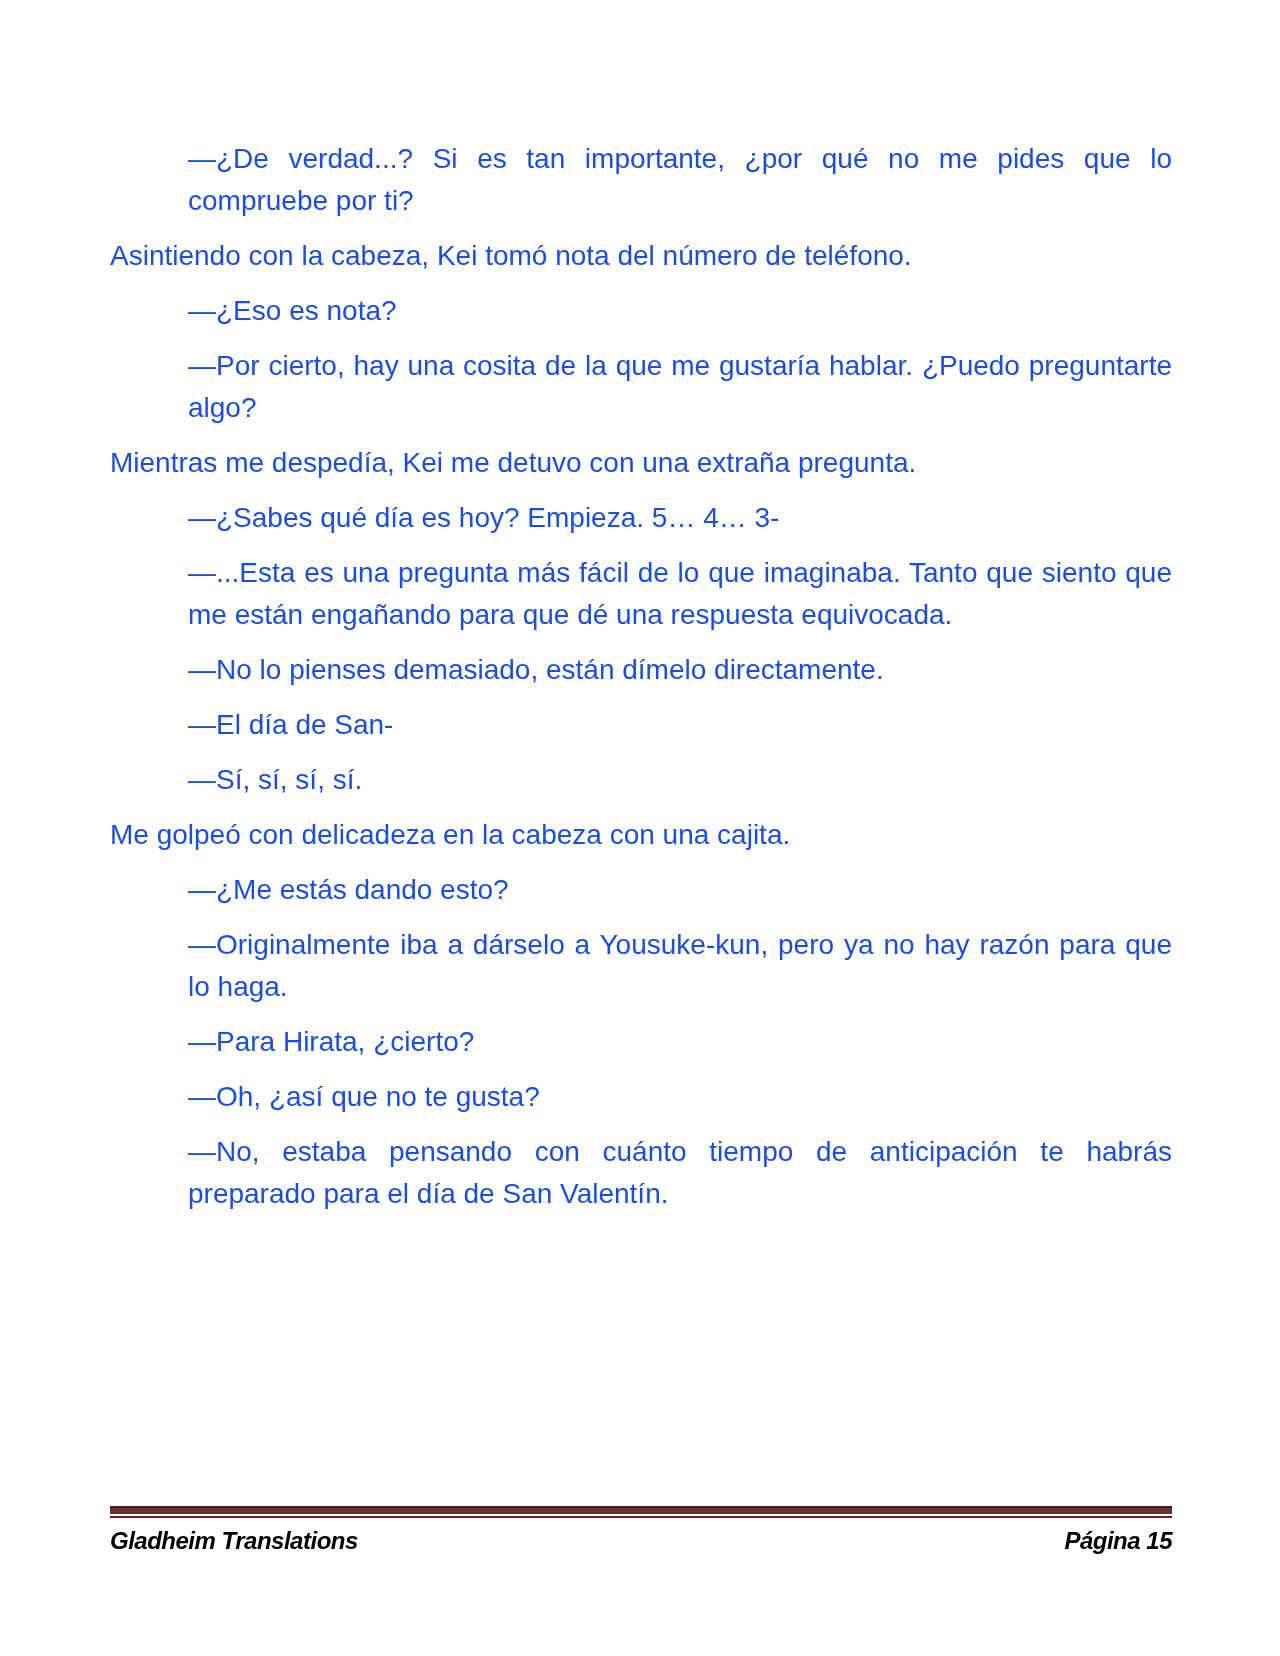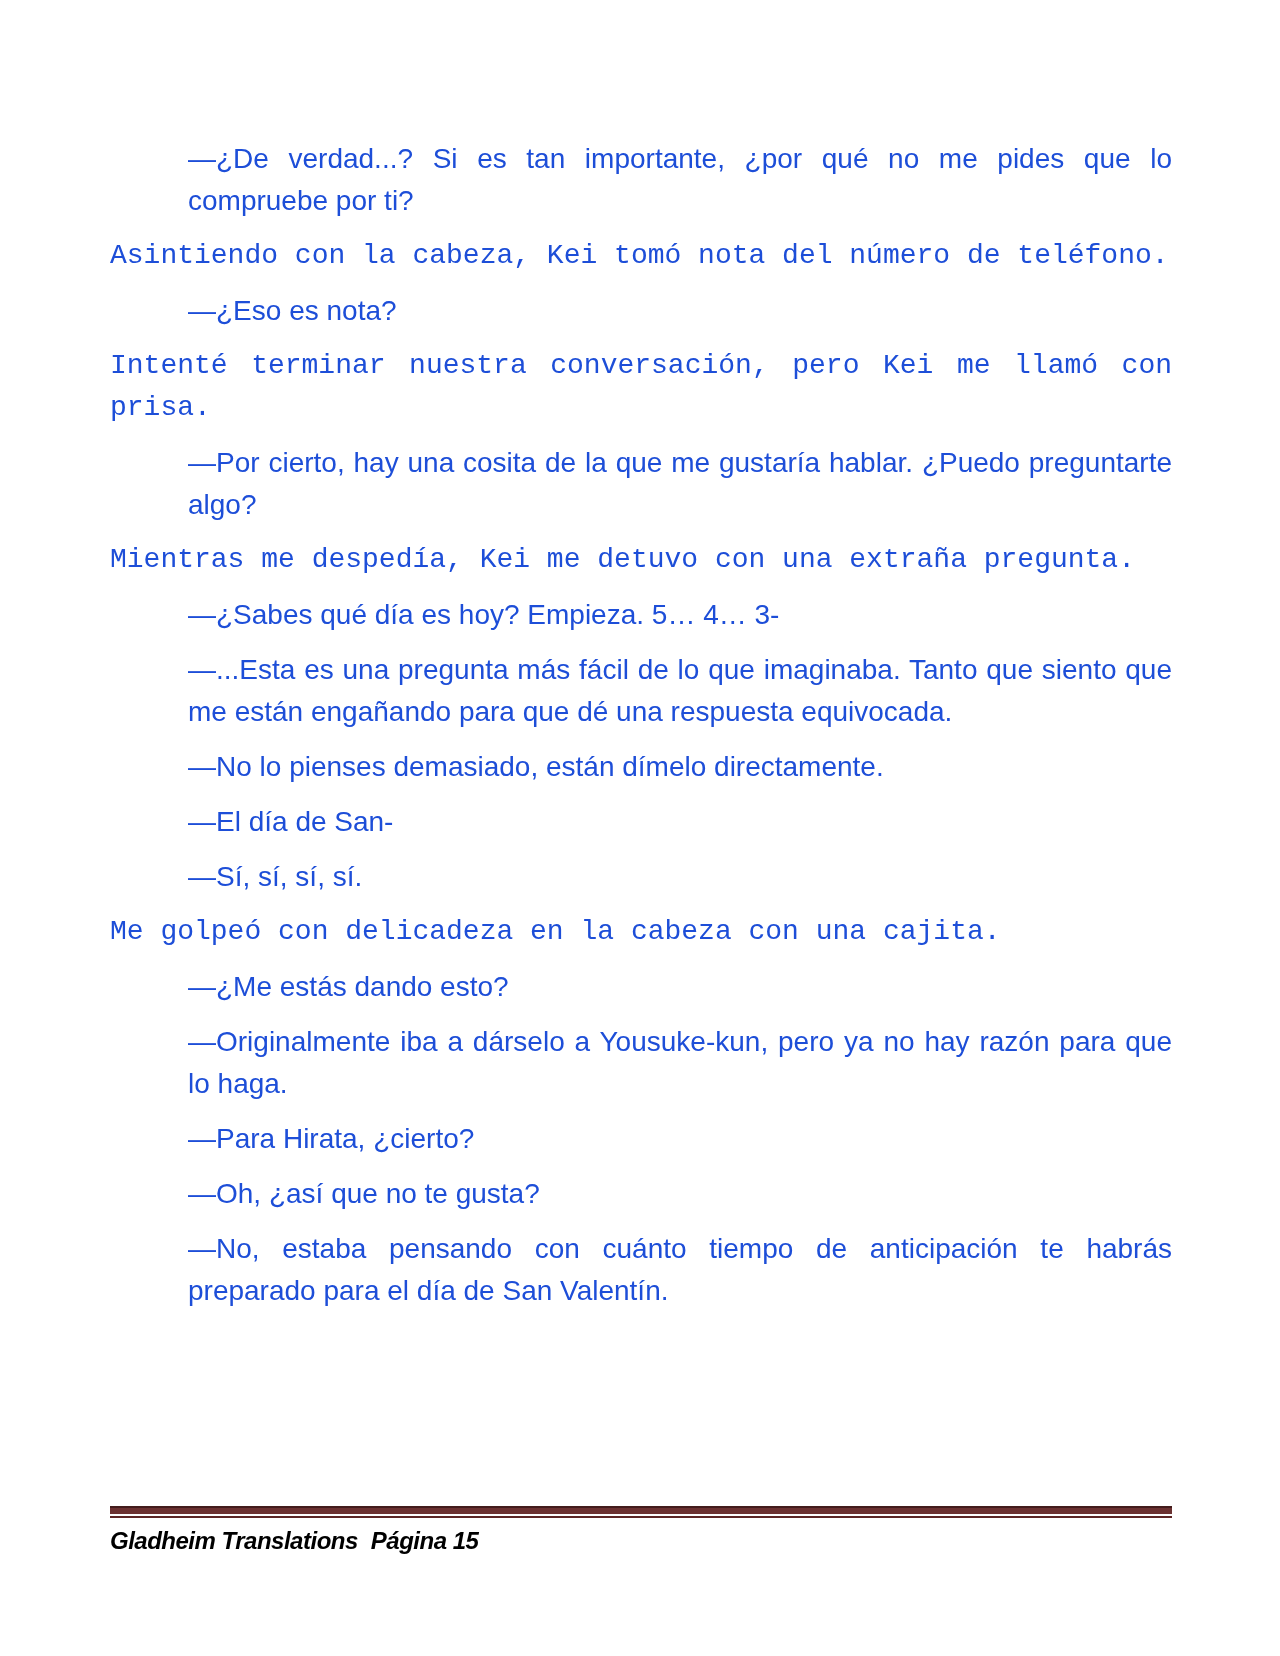--- a/index.html
+++ b/index.html
@@ -44,64 +44,62 @@
     font-size: 28px;
     line-height: 42px;
     text-align: justify;
     color: #1d4ed8;
   }
   .para.dialogue {
     margin-left: 78px;
   }
   .para.narration {
     margin-left: 0;
-    font-family: Liberation Mono, monospace;
   }
   .footer {
     position: absolute;
     left: 110px;
     right: 108px;
     top: 1506px;
   }
   .footer-rule {
     height: 13px;
     background: linear-gradient(
       #431c1c 0px, #431c1c 2px,
       #6b3131 2px, #6b3131 8px,
       #ffffff 8px, #ffffff 10px,
       #5c2626 10px, #5c2626 12px,
       #ffffff 12px
     );
   }
   .footer-row {
     margin-top: 8px;
     display: flex;
+    justify-content: space-between;
     align-items: baseline;
-    gap: 13px;
   }
   .footer-text {
     font-family: "Liberation Sans", sans-serif;
     font-size: 24px;
     font-weight: bold;
     font-style: italic;
     letter-spacing: -0.5px;
     color: #000000;
   }
 </style>
 </head>
 <body>
 
 <div class="page">
 
 
   <div class="content">
       <p class="para dialogue">—¿De verdad...? Si es tan importante, ¿por qué no me pides que lo compruebe por ti?</p>
       <p class="para narration">Asintiendo con la cabeza, Kei tomó nota del número de teléfono.</p>
       <p class="para dialogue">—¿Eso es nota?</p>
-      <p class="para narration">Intenté terminar nuestra conversación, pero Kei me llamó con prisa.</p>
       <p class="para dialogue">—Por cierto, hay una cosita de la que me gustaría hablar. ¿Puedo preguntarte algo?</p>
       <p class="para narration">Mientras me despedía, Kei me detuvo con una extraña pregunta.</p>
       <p class="para dialogue">—¿Sabes qué día es hoy? Empieza. 5… 4… 3-</p>
       <p class="para dialogue">—...Esta es una pregunta más fácil de lo que imaginaba. Tanto que siento que me están engañando para que dé una respuesta equivocada.</p>
       <p class="para dialogue">—No lo pienses demasiado, están dímelo directamente.</p>
       <p class="para dialogue">—El día de San-</p>
       <p class="para dialogue">—Sí, sí, sí, sí.</p>
       <p class="para narration">Me golpeó con delicadeza en la cabeza con una cajita.</p>
       <p class="para dialogue">—¿Me estás dando esto?</p>
       <p class="para dialogue">—Originalmente iba a dárselo a Yousuke-kun, pero ya no hay razón para que lo haga.</p>

